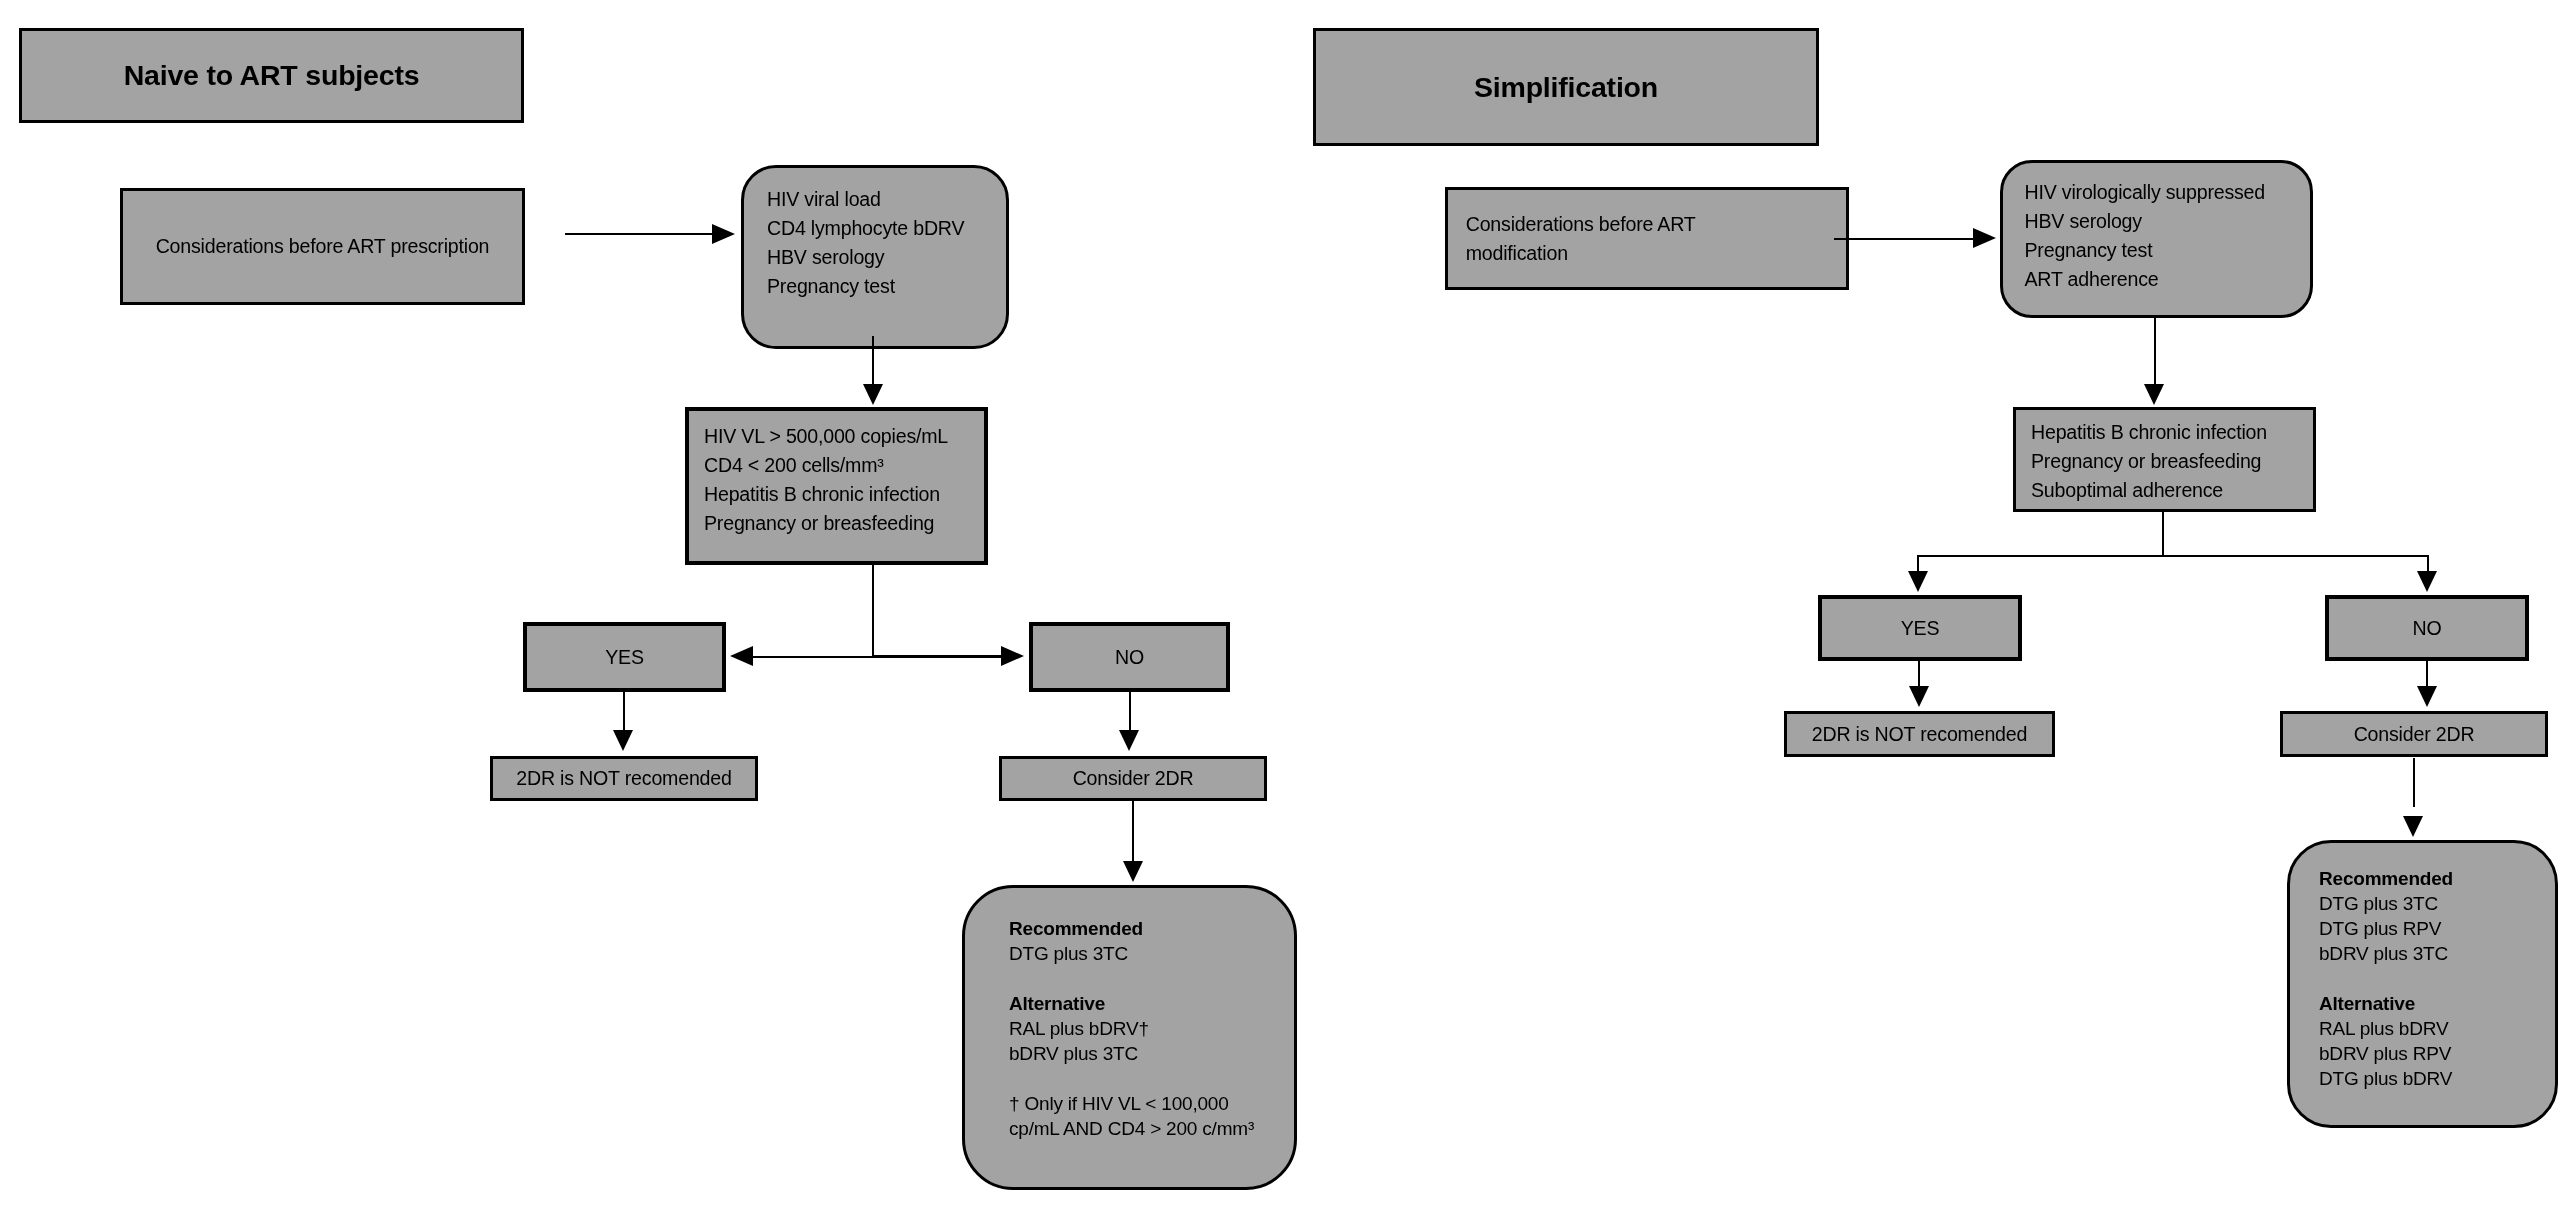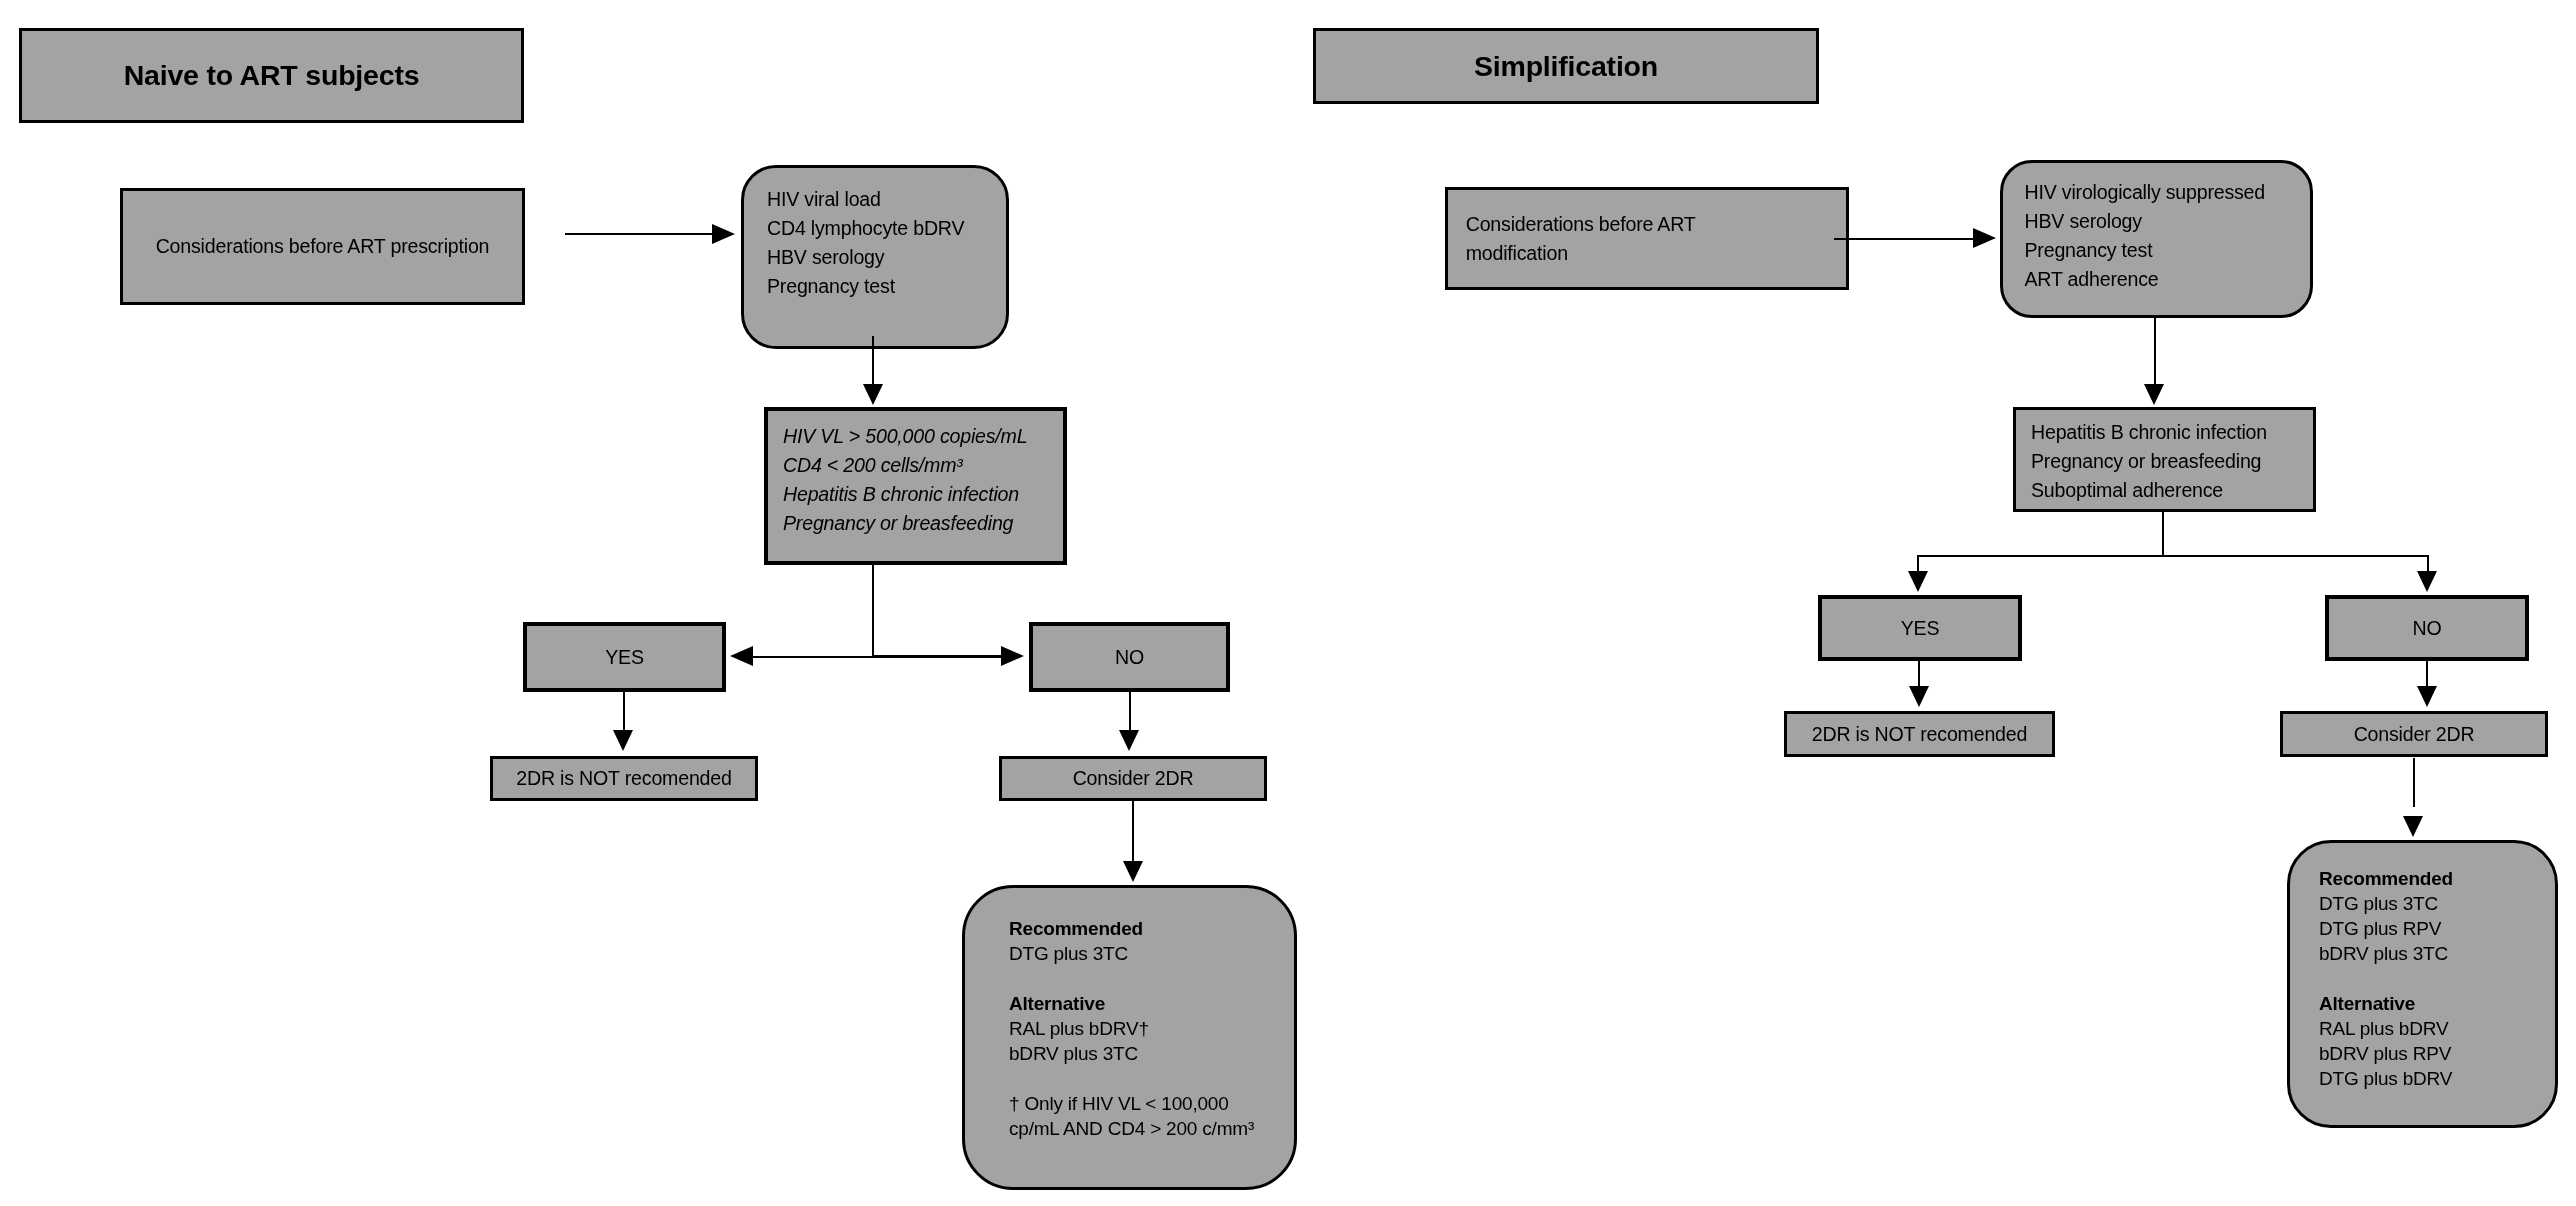--- a/index.html
+++ b/index.html
@@ -43,21 +43,21 @@
     <div class="box rounded55 txt" style="left:741px;top:165px;width:268px;height:184px;padding:16.5px 11.4px 0 23px;">
       <div>HIV viral load</div>
       <div>CD4 lymphocyte bDRV</div>
       <div>HBV serology</div>
       <div>Pregnancy test</div>
     </div>
 
     <div class="line" style="left:872px;top:336px;width:1.9px;height:51px;"></div>
     <div class="arr arr-down" style="left:863px;top:384px;"></div>
 
-    <div class="box b7 txt" style="left:764px;top:407px;width:303px;height:158px;padding:11.4px 8.9px 0 15px;font-style:italic;">
+    <div class="box b7 txt" style="left:685px;top:407px;width:303px;height:158px;padding:11.4px 8.9px 0 15px;">
       <div>HIV VL &gt; 500,000 copies/mL</div>
       <div>CD4 &lt; 200 cells/mm³</div>
       <div>Hepatitis B chronic infection</div>
       <div>Pregnancy or breasfeeding</div>
     </div>
 
     <div class="line" style="left:872px;top:565px;width:1.9px;height:92px;"></div>
     <div class="line" style="left:753px;top:656px;width:119px;height:1.9px;"></div>
     <div class="arr arr-left" style="left:730px;top:646px;"></div>
     <div class="line" style="left:872px;top:655px;width:129px;height:3.2px;"></div>
@@ -93,21 +93,21 @@
       <div>RAL plus bDRV†</div>
       <div>bDRV plus 3TC</div>
       <div class="spacer40"></div>
       <div>† Only if HIV VL &lt; 100,000</div>
       <div>cp/mL AND CD4 &gt; 200  c/mm³</div>
     </div>
   </div>
 
   <div>
 
-    <div class="box b6 center" style="left:1313px;top:28px;width:506px;height:76px;">
+    <div class="box b6 center" style="left:1313px;top:28px;width:506px;height:118px;">
       <span class="title-text">Simplification</span>
     </div>
 
     <div class="box vcenter-left txt" style="left:1418px;top:187px;width:404px;height:103px;padding-left:17.7px;">
       <div>Considerations before ART</div>
       <div>modification</div>
     </div>
 
     <div class="line" style="left:1834px;top:238px;width:139px;height:1.9px;"></div>
     <div class="arr arr-right" style="left:1973px;top:228px;"></div>

